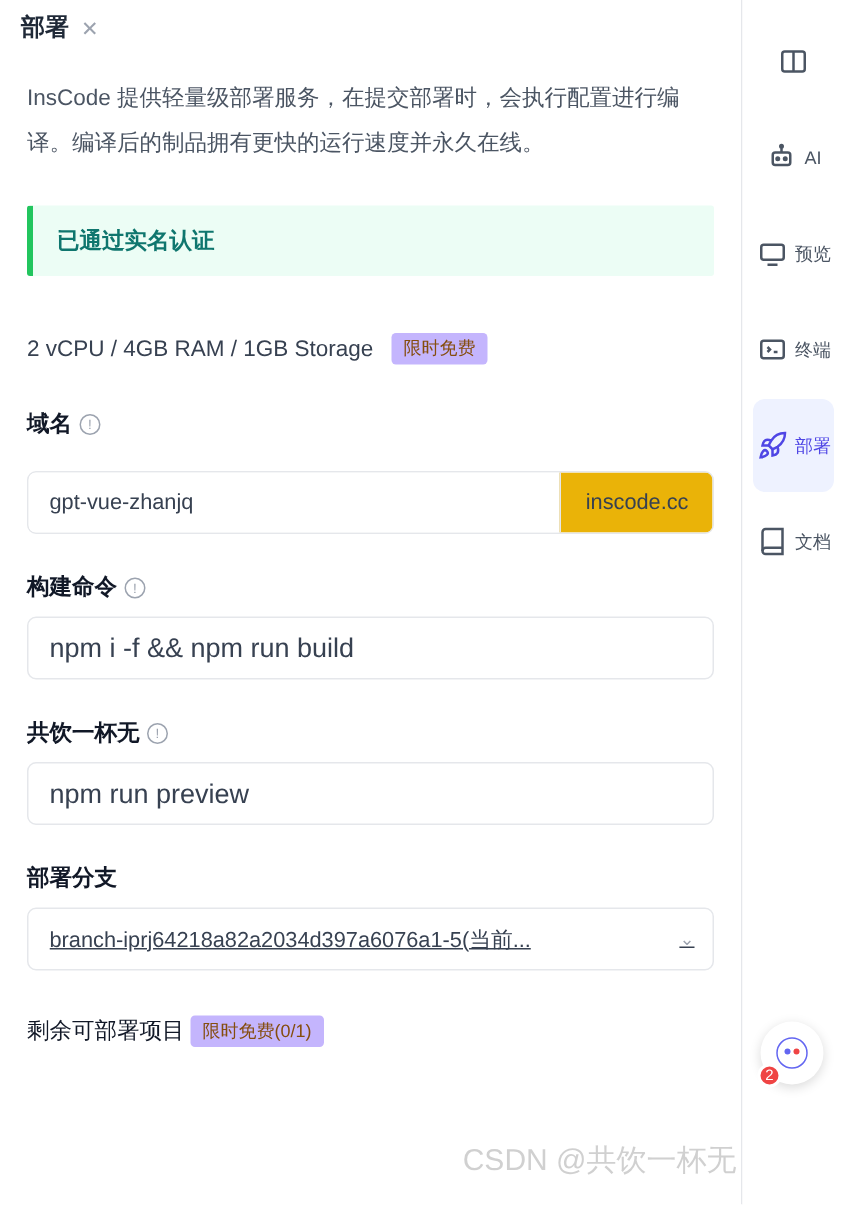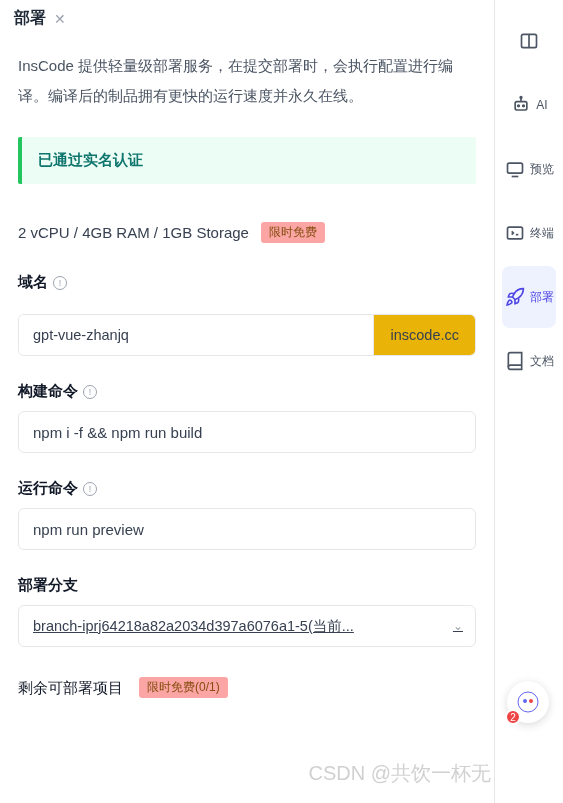--- a/index.html
+++ b/index.html
@@ -76,21 +76,21 @@
       display: flex;
       align-items: center;
       gap: 12px;
       margin-bottom: 30px;
     }
     .config-spec {
       font-size: 15px;
       color: #374151;
     }
     .badge-yellow {
-      background: #fca5a5;
+      background: #c4b5fd;
       color: #854d0e;
       font-size: 12px;
       padding: 2px 8px;
       border-radius: 3px;
       font-weight: 500;
     }
     .field-label {
       display: flex;
       align-items: center;
       gap: 5px;
@@ -135,21 +135,21 @@
       font-size: 14.5px;
       color: #374151;
       background: #eab308;
     }
     .single-input {
       width: 100%;
       border: 1px solid #e5e7eb;
       border-radius: 6px;
       height: 42px;
       padding: 0 14px;
-      font-size: 15px;
+      font-size: 18px;
       color: #374151;
       outline: none;
     }
     .select-box {
       width: 100%;
       border: 1px solid #e5e7eb;
       border-radius: 6px;
       height: 42px;
       padding: 0 12px 0 14px;
       font-size: 14.5px;
@@ -166,22 +166,22 @@
       white-space: nowrap;
       flex: 1;
     }
     .chevron {
       color: #9ca3af;
       margin-left: 8px;
       font-size: 12px;
     }
     .remain-line {
       display: flex;
-      align-items: flex-end;
-      gap: 16px;
+      align-items: center;
+      gap: 4px;
       margin-top: 30px;
       font-size: 15px;
       color: #111827;
     }
     .sidebar {
       width: 68px;
       display: flex;
       flex-direction: column;
       align-items: center;
       padding-top: 10px;
@@ -276,21 +276,21 @@
       <div class="field-group">
         <div class="field-label">
           <span>构建命令</span>
           <span class="info-circle">!</span>
         </div>
         <input class="single-input" type="text" value="npm i -f &amp;&amp; npm run build" style="">
       </div>
 
       <div class="field-group">
         <div class="field-label">
-          <span>运行命令</span>
+          <span>共饮一杯无</span>
           <span class="info-circle">!</span>
         </div>
         <input class="single-input" type="text" value="npm run preview" style="">
       </div>
 
       <div class="field-group">
         <div class="field-label">
           <span>部署分支</span>
         </div>
         <div class="select-box">

